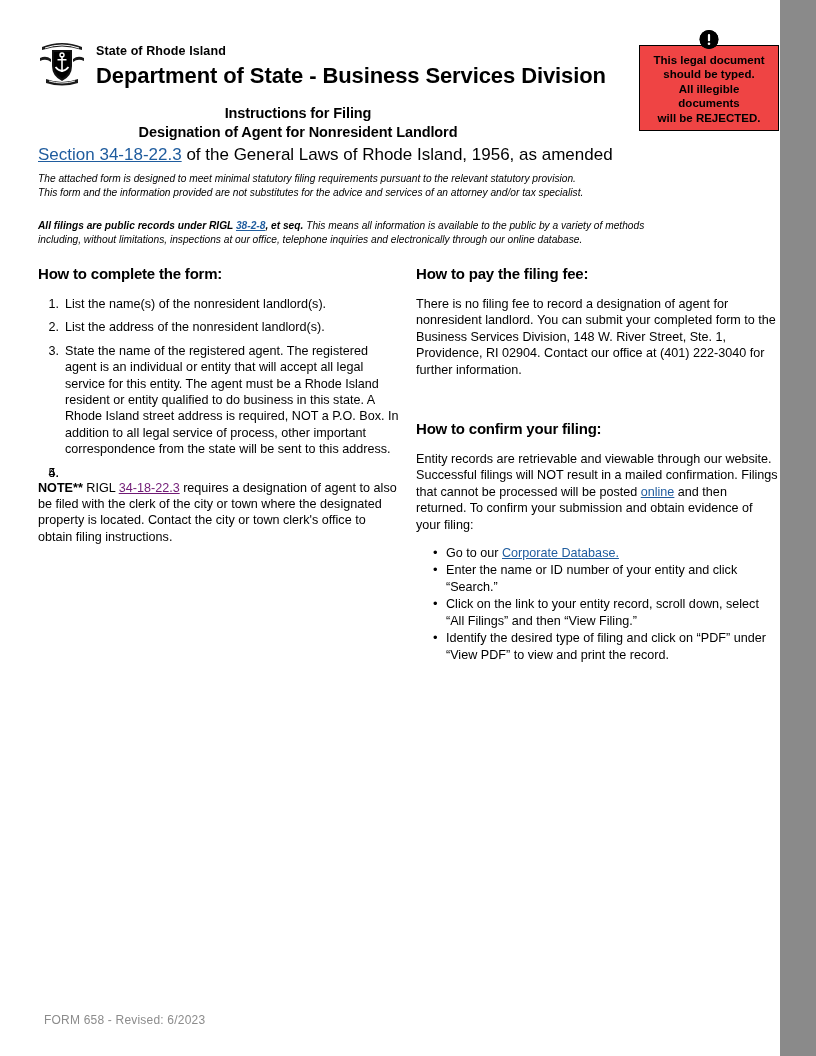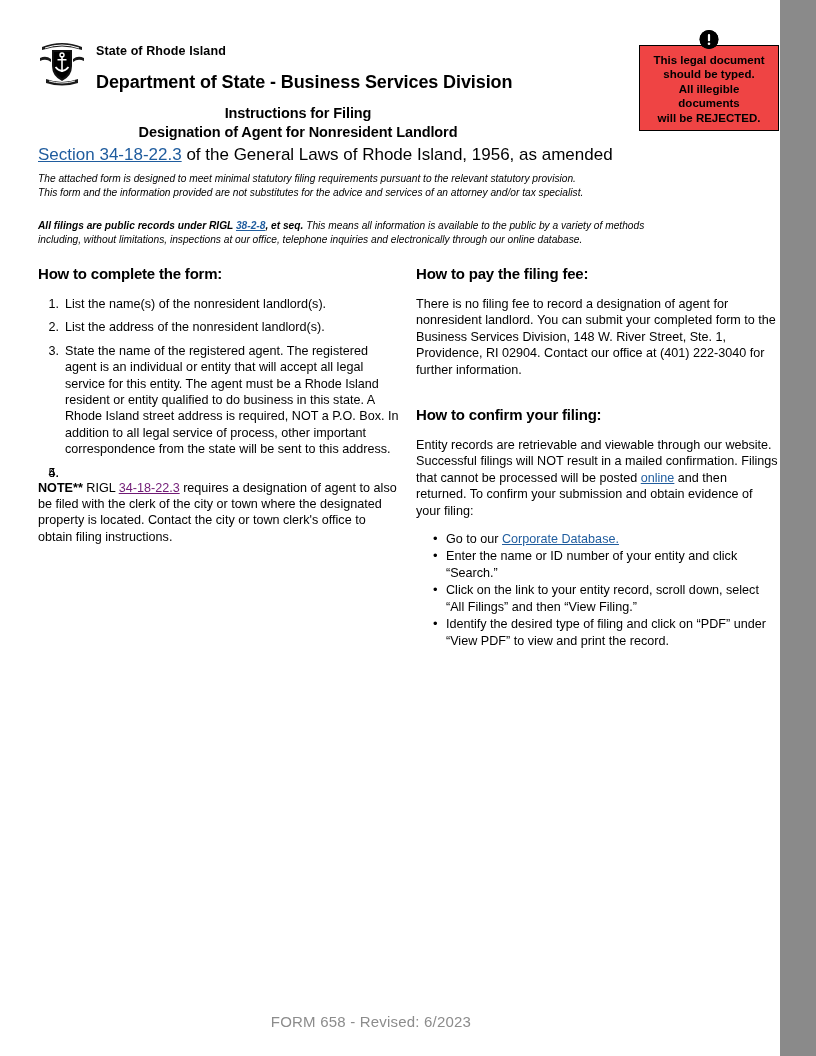--- a/index.html
+++ b/index.html
@@ -35,25 +35,25 @@
   .header-text {
     padding-top: 5px;
   }
   .hdr-line1 {
     font-size: 12.5px;
     font-weight: bold;
     line-height: 16px;
     letter-spacing: 0.1px;
   }
   .hdr-line2 {
-    font-size: 18px;
+    font-size: 22px;
     font-weight: bold;
     line-height: 21px;
     letter-spacing: -0.1px;
-    margin-top: 13px;
+    margin-top: 6px;
   }
 
   
   .warn-wrap {
     position: absolute;
     left: 639px;
     top: 30px;
     width: 140px;
   }
   .warn-icon {
@@ -169,21 +169,21 @@
     width: 362px;
   }
   .sec-head {
     font-size: 15px;
     font-weight: bold;
     line-height: 20px;
     letter-spacing: -0.2px;
     margin: 0 0 12px 0;
   }
   .sec-head.second {
-    margin-top: 27px;
+    margin-top: 41px;
   }
 
   ol.steps {
     margin: 0;
     padding: 0;
     list-style: none;
     font-size: 12.6px;
     line-height: 16.4px;
   }
   ol.steps > li {
@@ -231,24 +231,25 @@
     font-size: 13px;
     line-height: 17px;
   }
 
   
   .footer {
     position: absolute;
     left: 0;
     right: 38px;
     top: 1013px;
-    text-align: center;
-    font-size: 15px;
+    text-align: left;
+    font-size: 12px;
     color: #8c8c8c;
     letter-spacing: 0.2px;
+    padding-left: 44px;
   }
 </style>
 </head>
 <body>
 
 <div class="page">
 
   <div class="header">
     <span class="seal">
       <svg viewBox="0 0 48 50" width="48" height="50" aria-hidden="true">

